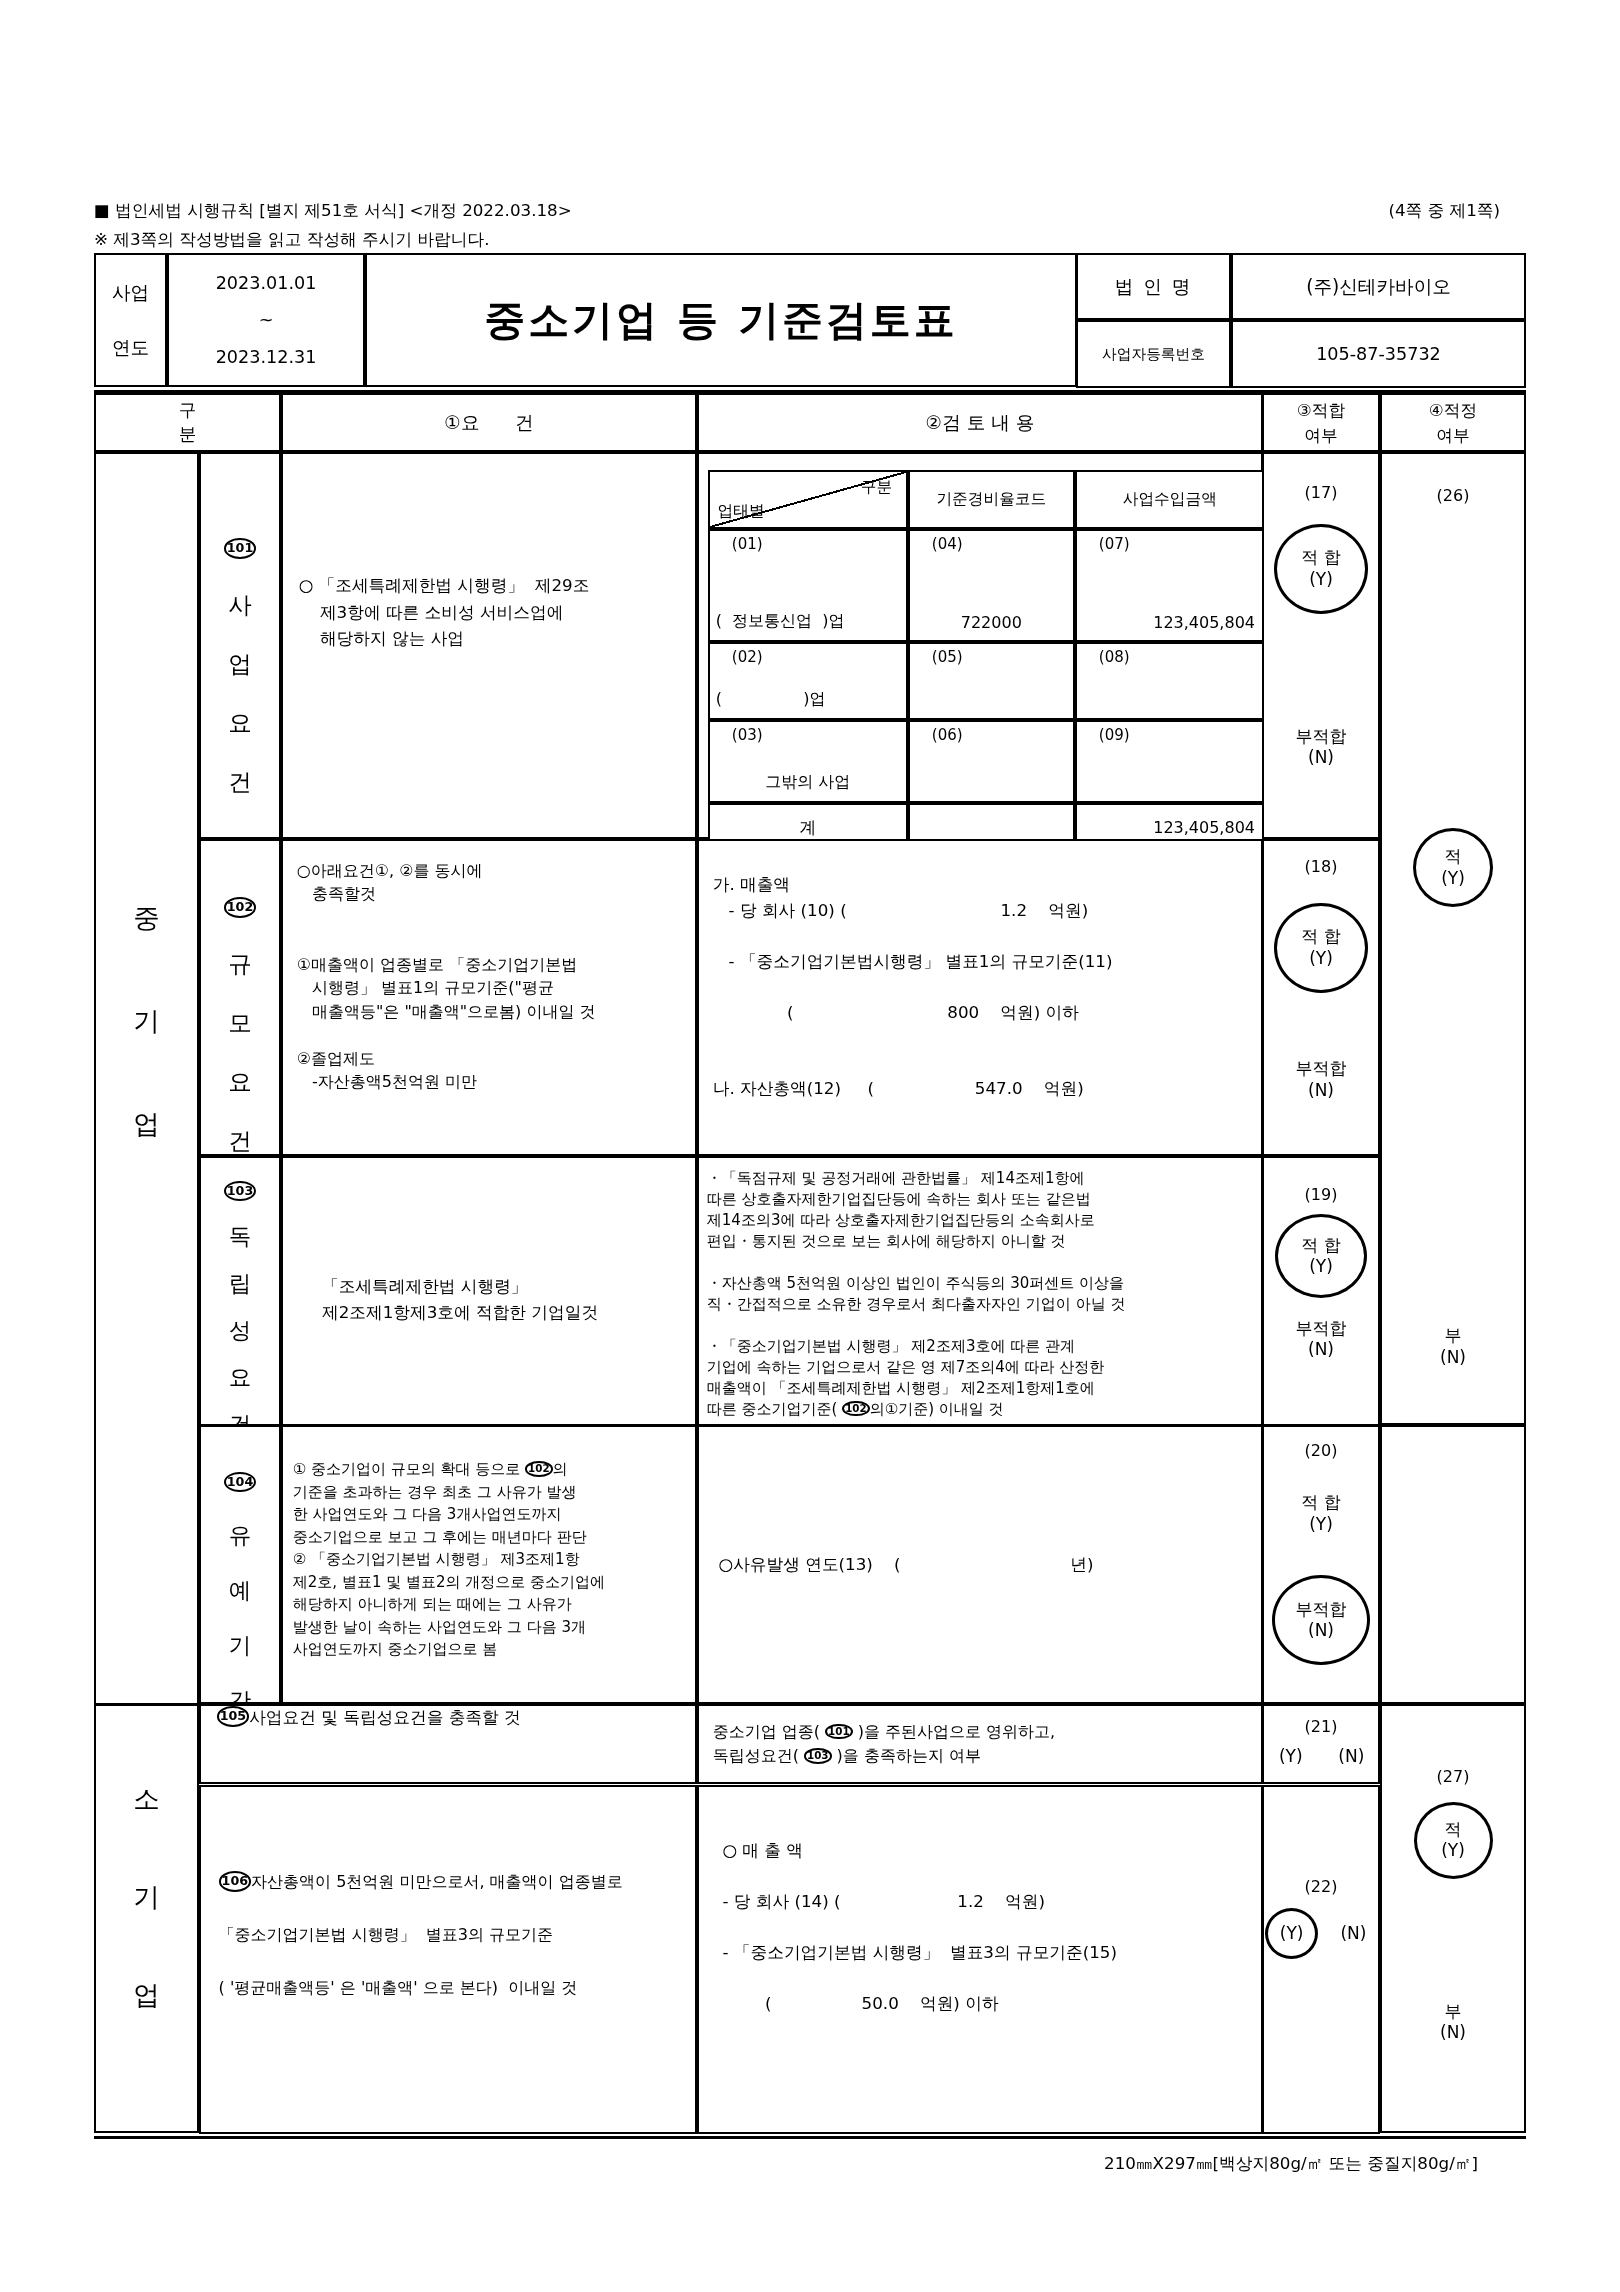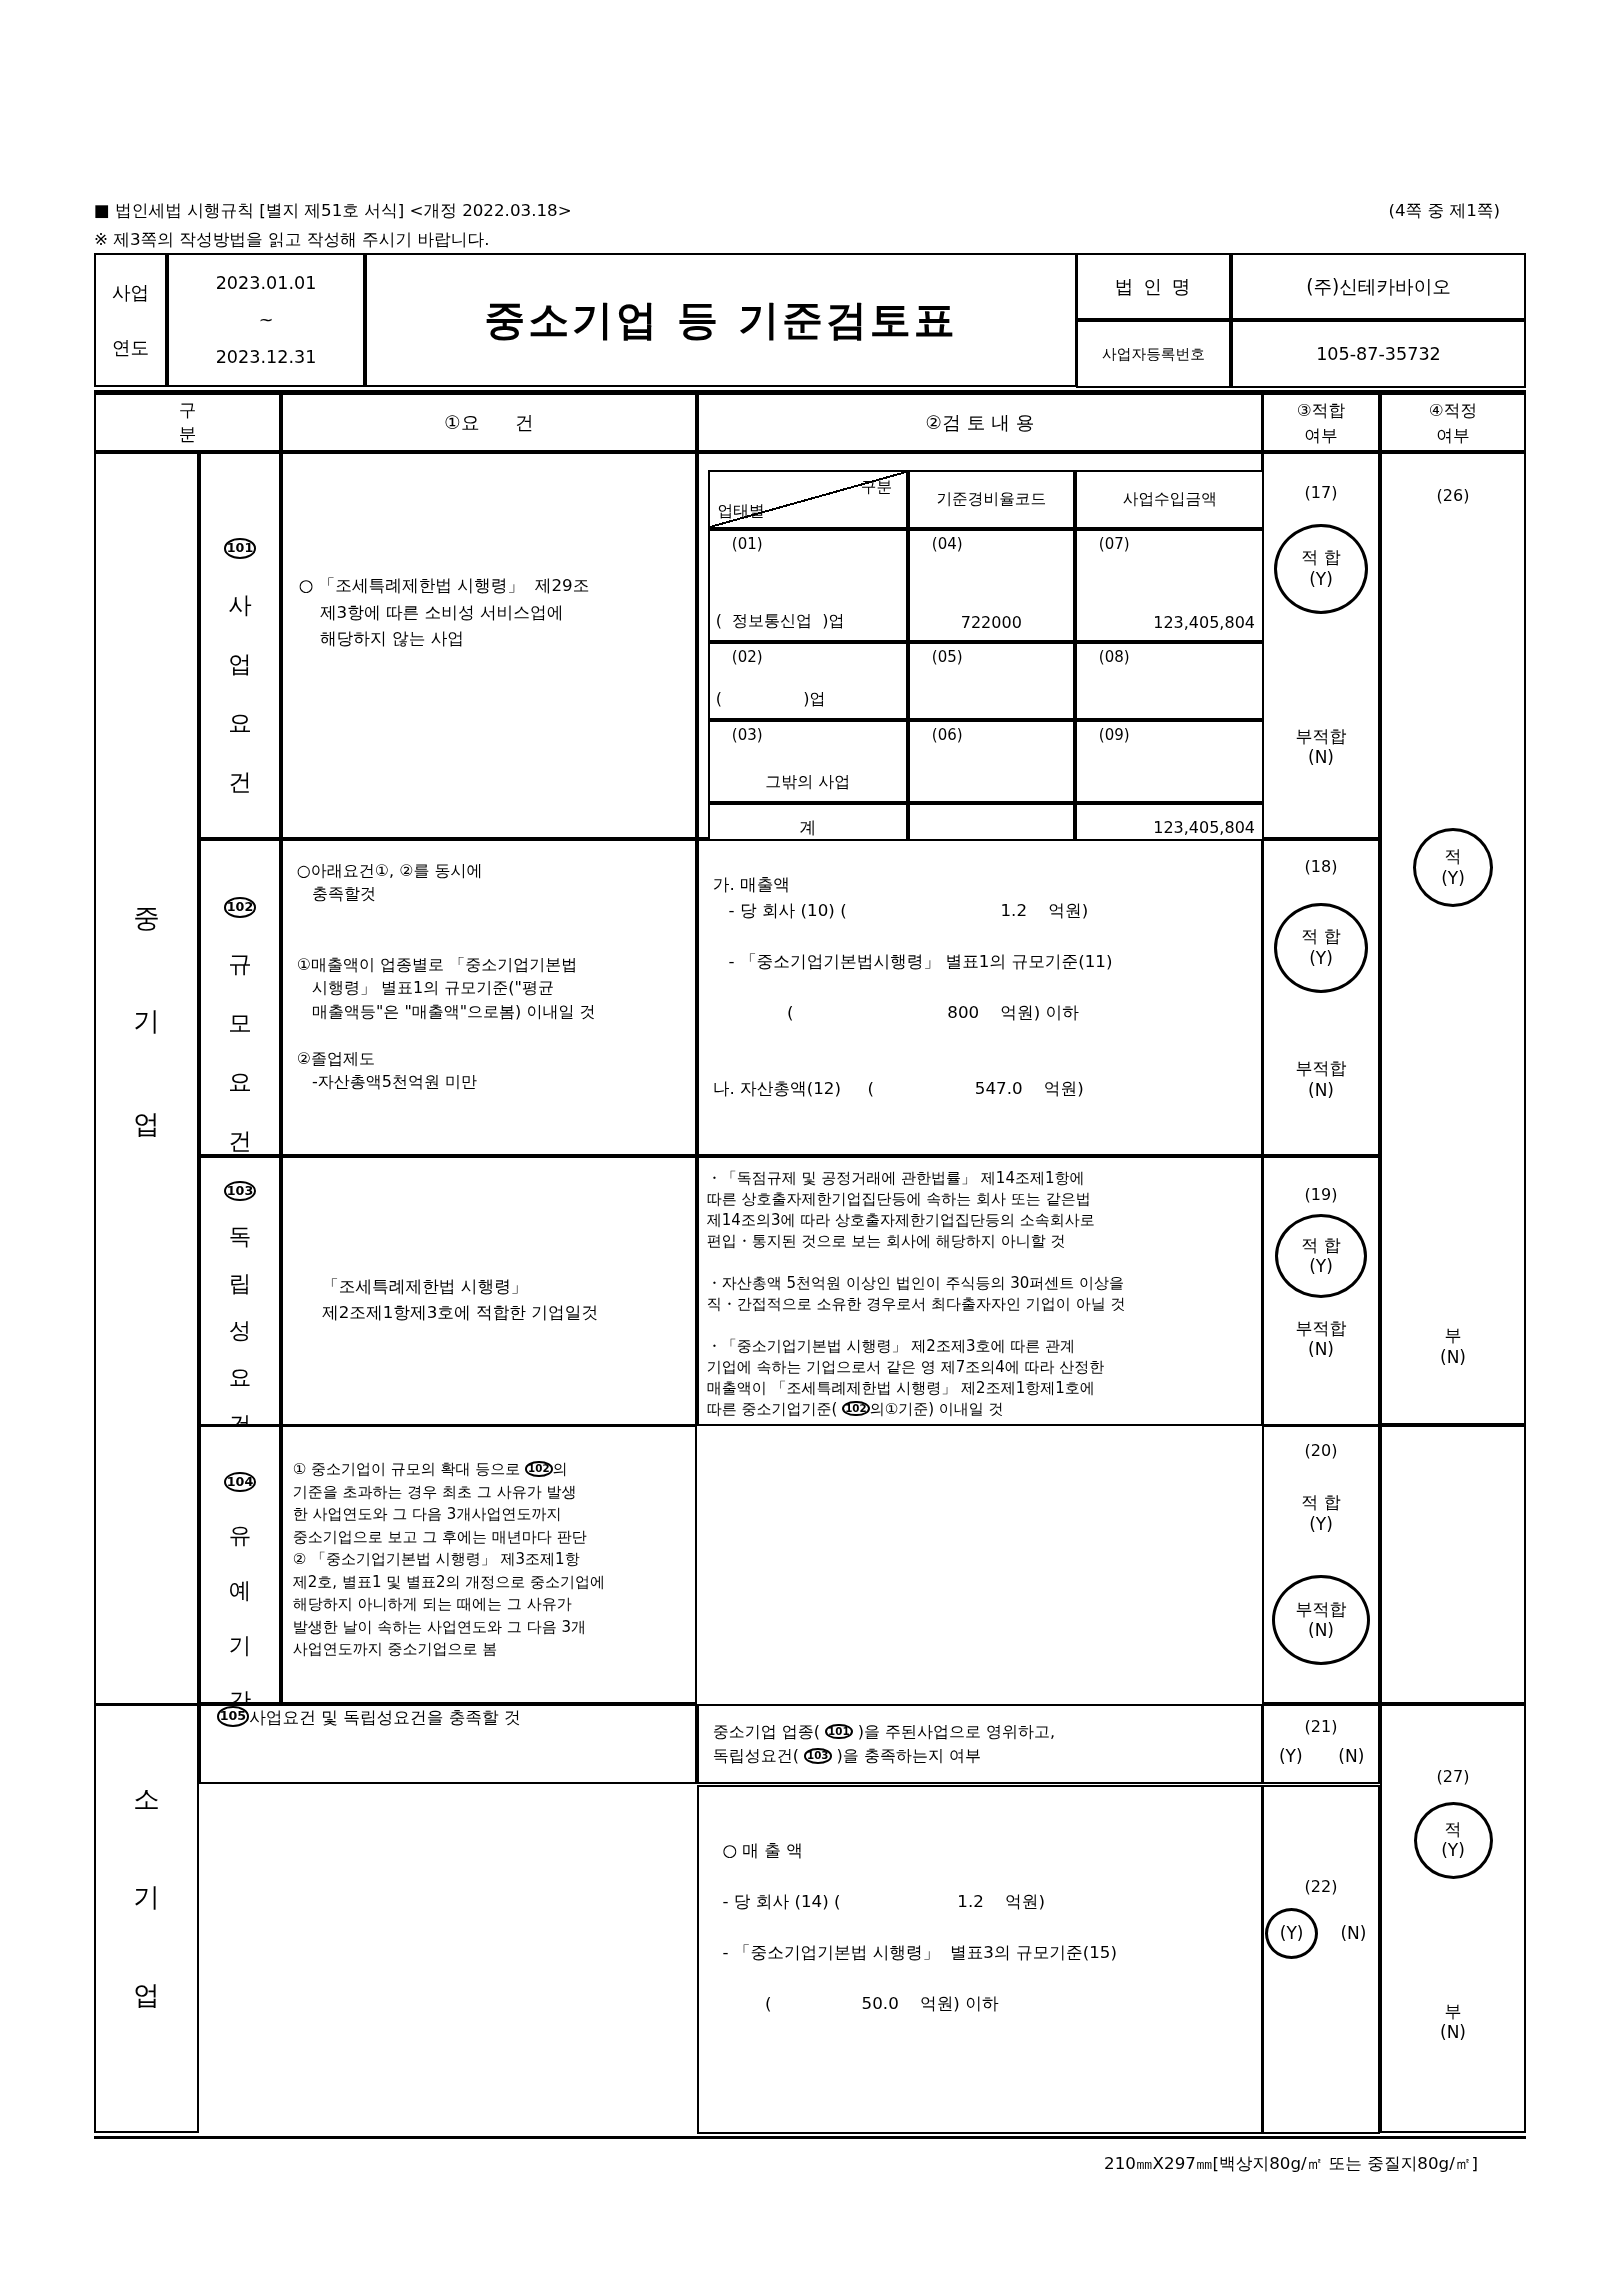--- a/index.html
+++ b/index.html
@@ -212,20 +212,21 @@
       <div class="pre" style="padding:31px 0 0 9.8px;font-size:15px;line-height:22.5px;">① 중소기업이 규모의 확대 등으로 <span class="cnum">102</span>의
 기준을 초과하는 경우 최초 그 사유가 발생
 한 사업연도와 그 다음 3개사업연도까지
 중소기업으로 보고 그 후에는 매년마다 판단
 ② 「중소기업기본법 시행령」 제3조제1항
 제2호, 별표1 및 별표2의 개정으로 중소기업에
 해당하지 아니하게 되는 때에는 그 사유가
 발생한 날이 속하는 사업연도와 그 다음 3개
 사업연도까지 중소기업으로 봄</div>
     </div>
+    <div class="cell pre" style="left:603px;top:1032px;width:566px;height:279px;display:flex;align-items:center;padding-left:19.6px;font-size:16.7px;">○사유발생 연도(13)    (                                년)</div>
     <div class="cell fitcell" style="left:1168px;top:1032px;width:118px;height:279px;">
       <div class="fnum" style="margin-top:13.7px;">(20)</div>
       <div class="mark" style="margin-top:25.5px;width:88px;height:57px;">적 합
 (Y)</div>
       <div class="mark circled" style="margin-top:33px;width:92px;height:84px;">부적합
 (N)</div>
     </div>
     <div class="cell" style="left:1286px;top:1032px;width:146px;height:279px;"></div>
 
     <div class="cell biglabel" style="left:105px;top:1311px;width:498px;height:80px;display:flex;padding-left:15.7px;font-size:16.7px;"><span class="cnum">105</span>사업요건 및 독립성요건을 충족할 것</div>
@@ -241,20 +242,27 @@
       </div>
     </div>
     <div class="cell fitcell" style="left:1286px;top:1311px;width:146px;height:429px;">
       <div class="fnum" style="margin-top:61px;">(27)</div>
       <div class="mark circled" style="margin-top:15.7px;width:73px;height:71px;">적
 (Y)</div>
       <div class="mark" style="margin-top:116px;width:73px;height:55px;">부
 (N)</div>
     </div>
 
+    <div class="cell biglabel" style="left:105px;top:1392px;width:498px;height:349px;">
+      <div class="pre" style="padding:82px 0 0 17.6px;font-size:16px;line-height:26.5px;"><span class="cnum">106</span>자산총액이 5천억원 미만으로서, 매출액이 업종별로
+
+「중소기업기본법 시행령」  별표3의 규모기준
+
+( '평균매출액등' 은 '매출액' 으로 본다)  이내일 것</div>
+    </div>
     <div class="cell pre" style="left:603px;top:1392px;width:566px;height:349px;padding:51px 0 0 23.5px;font-size:16.7px;line-height:25.5px;">○ 매 출 액
 
 - 당 회사 (14) (                      1.2    억원)
 
 - 「중소기업기본법 시행령」  별표3의 규모기준(15)
 
         (                 50.0    억원) 이하</div>
     <div class="cell fitcell" style="left:1168px;top:1392px;width:118px;height:349px;">
       <div class="fnum" style="margin-top:90px;">(22)</div>
       <div class="optrow" style="gap:11.8px;margin-top:11.8px;">

